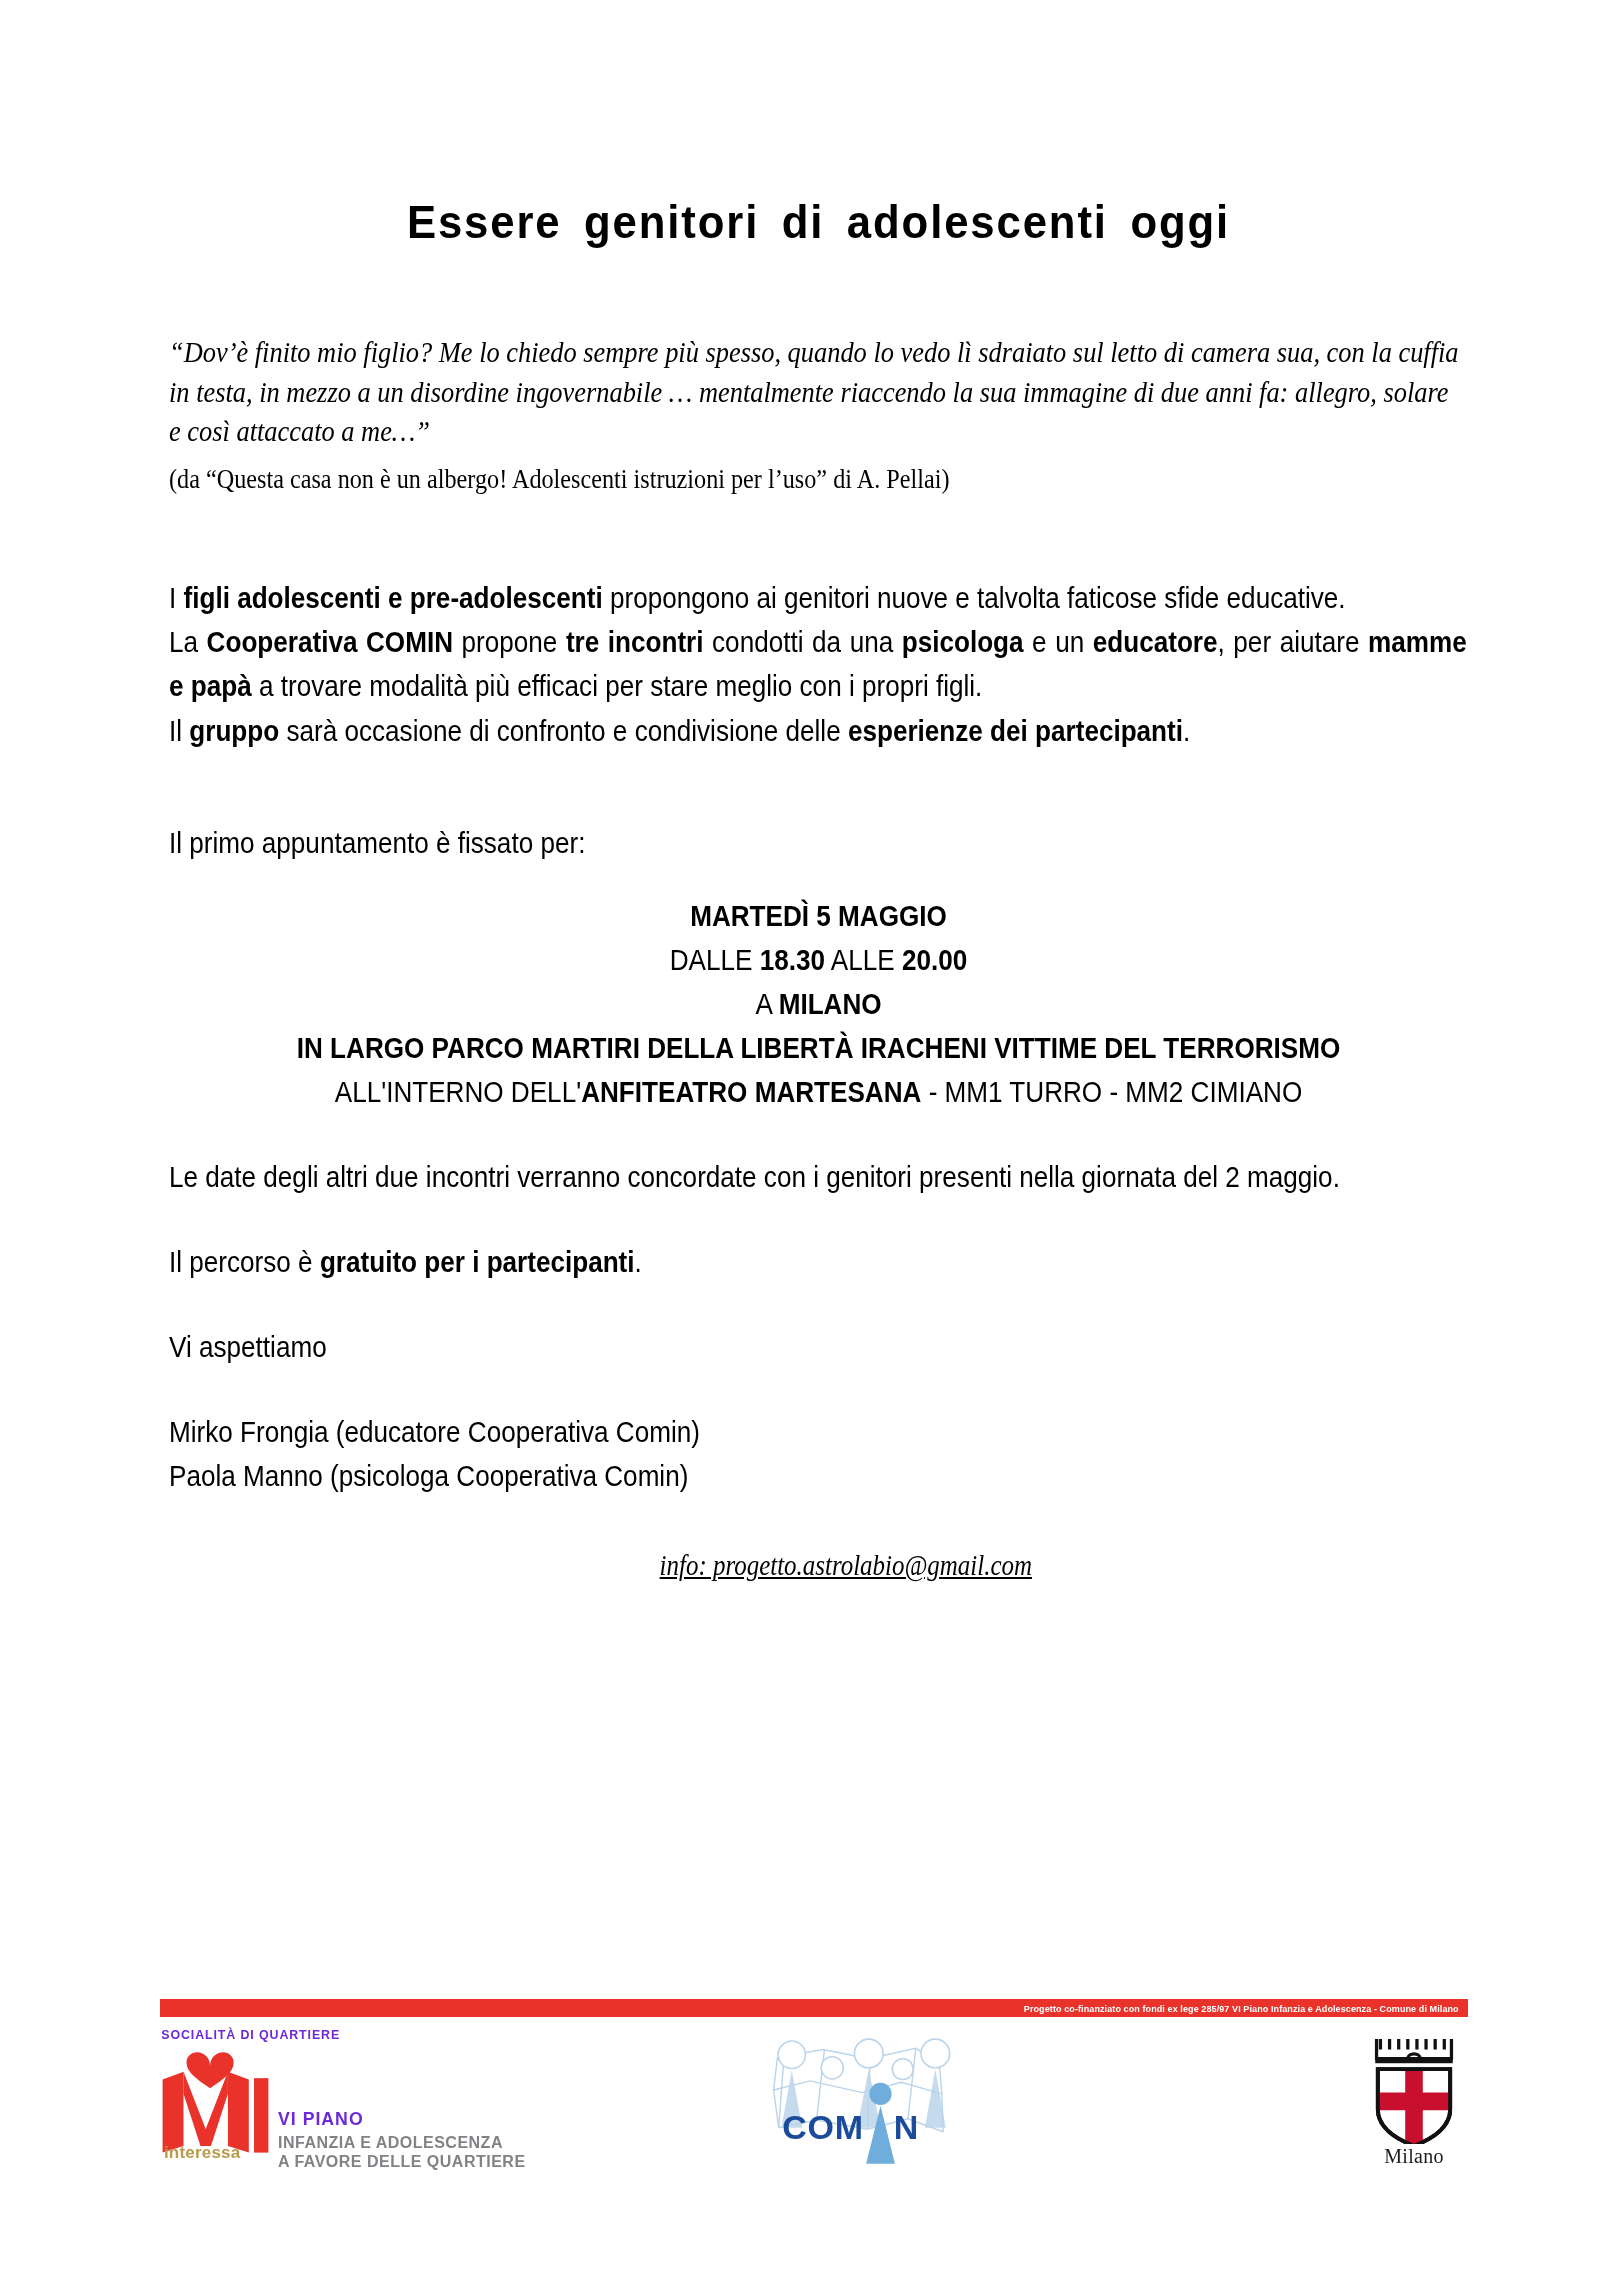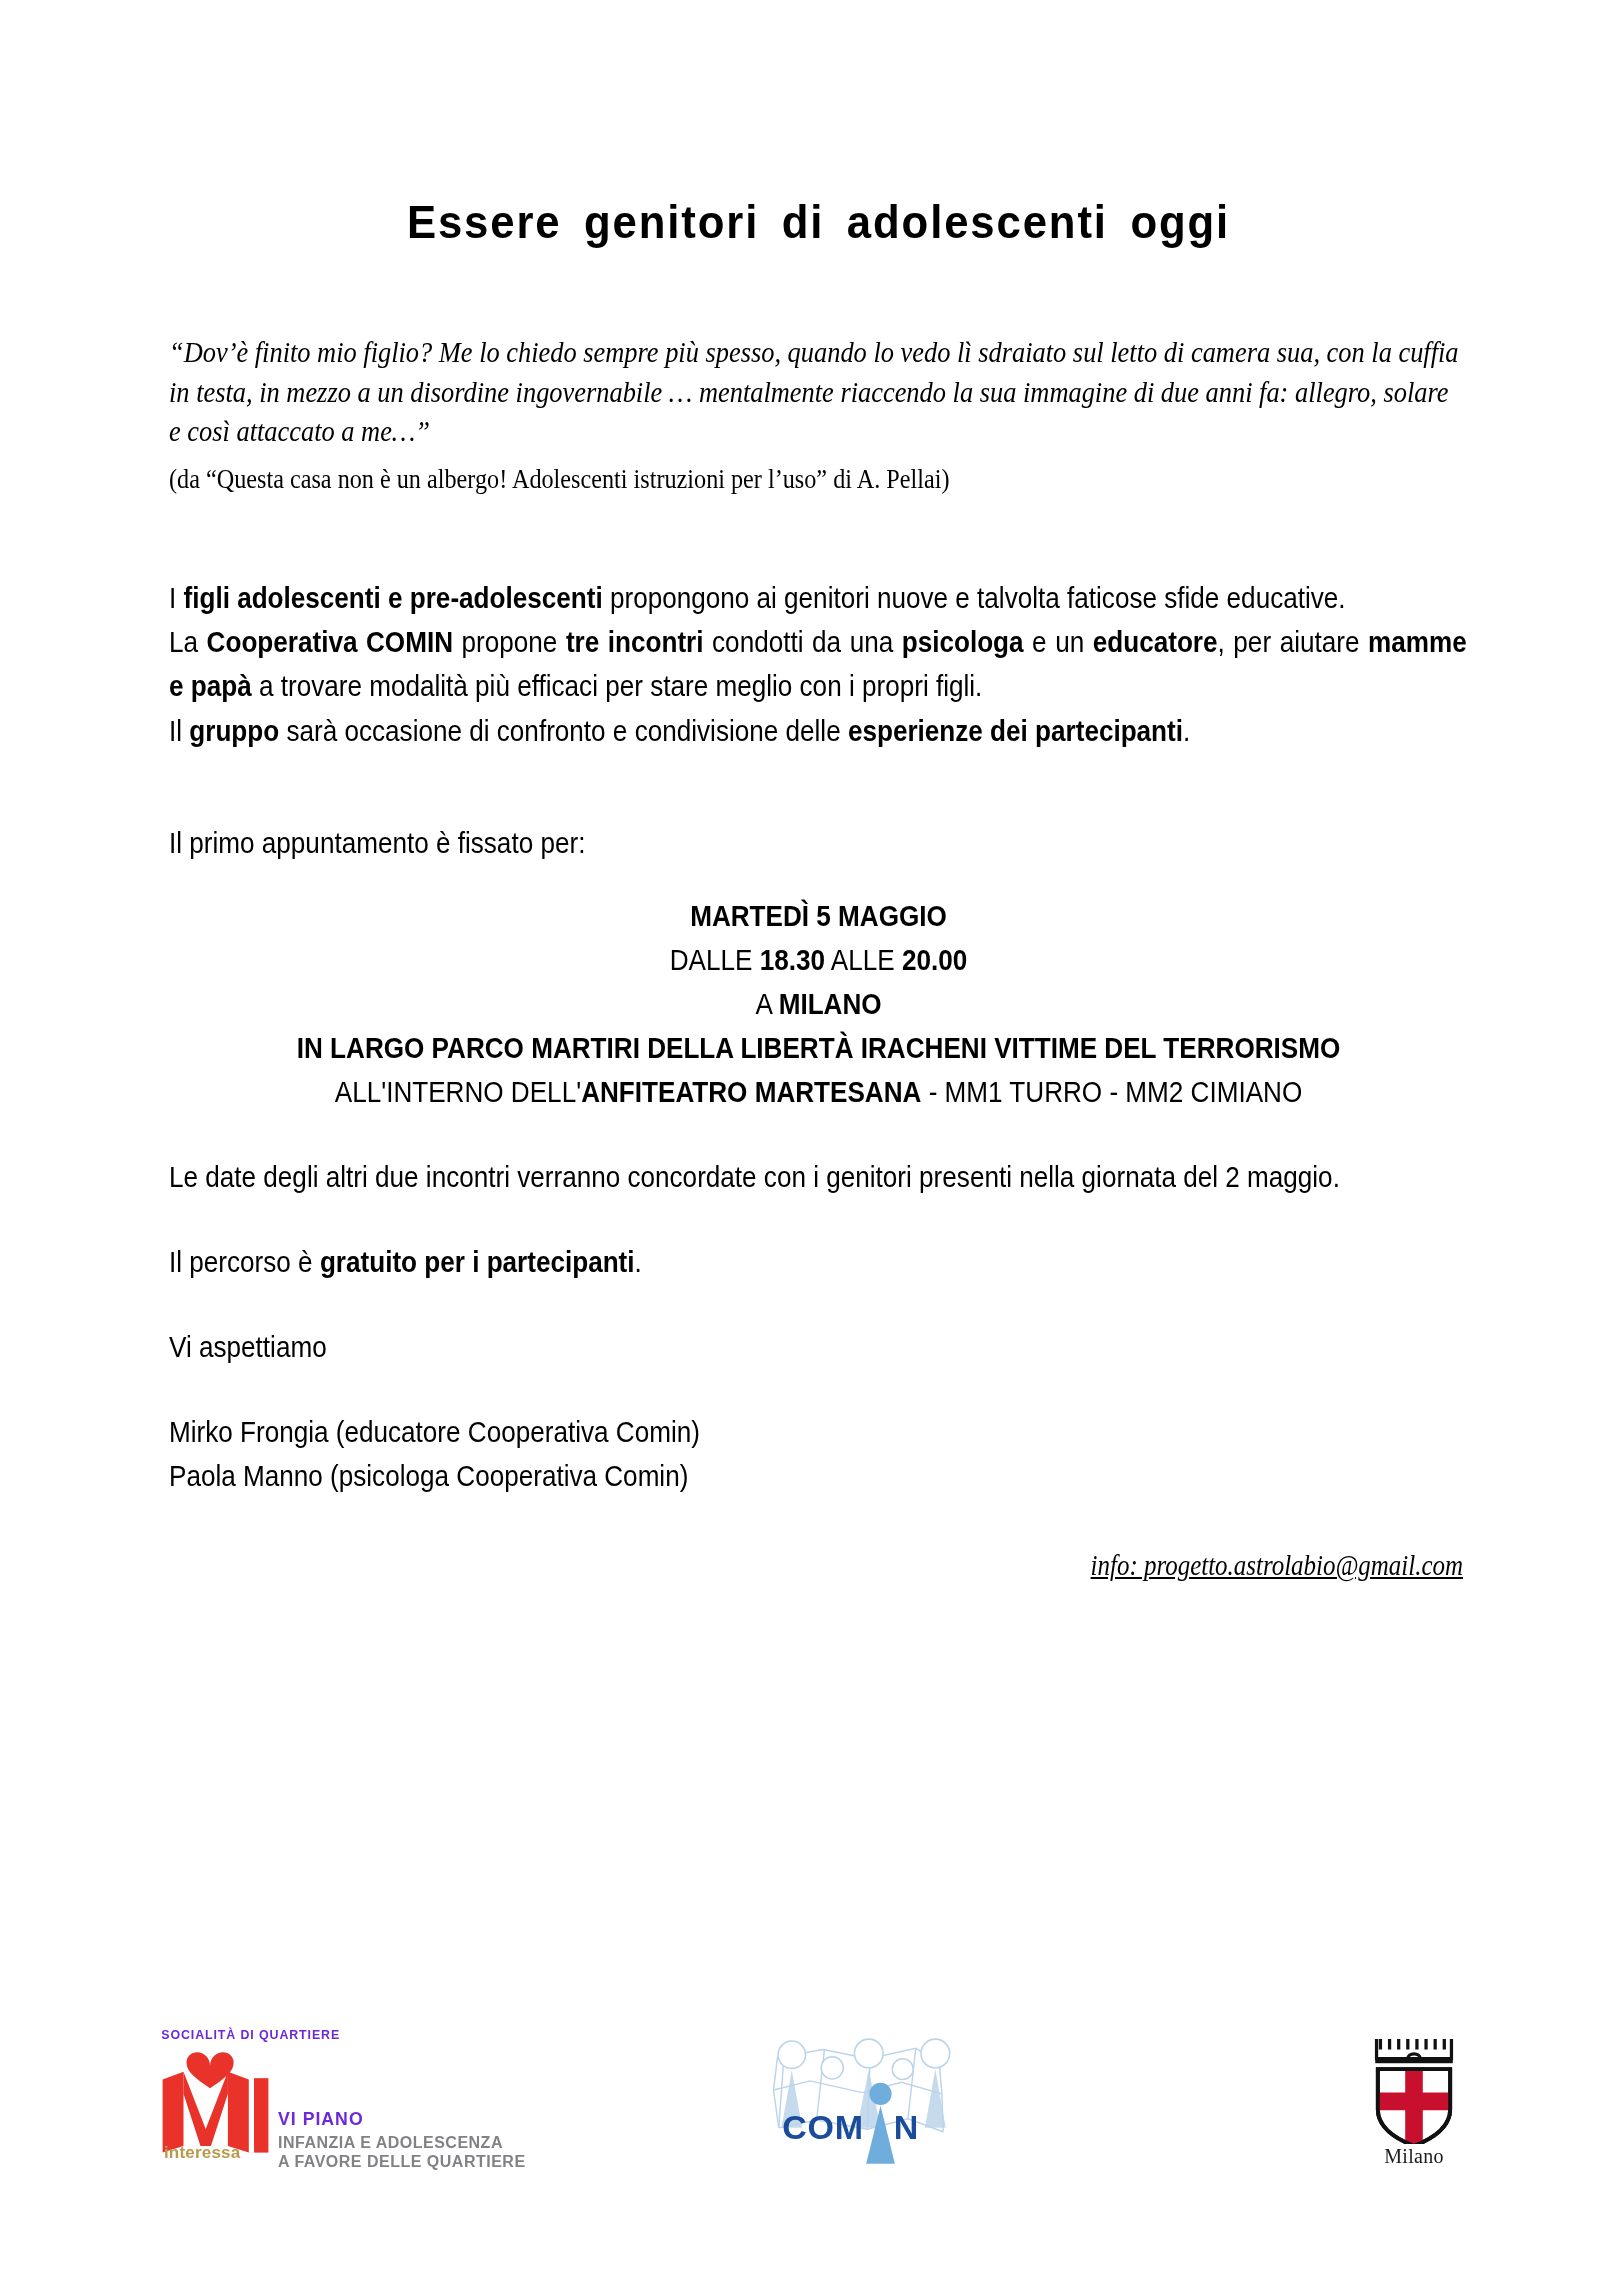--- a/index.html
+++ b/index.html
@@ -120,21 +120,21 @@
     font-size: 29px;
     line-height: 1.52;
     transform: scaleX(0.9);
     transform-origin: left top;
     width: 111%;
   }
   .plain-left p { margin: 0; }
 
   
   .email-row {
-    text-align: right;
+    text-align: center;
     padding-top: 51px;
     padding-right: 5.2px;
   }
   .email-link {
     font-family: "Liberation Serif", serif;
     font-style: italic;
     font-size: 29px;
     text-decoration: underline;
     color: #000000;
     display: inline-block;
@@ -326,20 +326,23 @@
     </div>
 
     <div class="email-row">
       <span class="email-link">info: progetto.astrolabio@gmail.com</span>
     </div>
 
   </div>
 
   <div class="footer">
 
+    <div class="red-bar">
+      <span class="red-bar-text">Progetto co-finanziato con fondi ex lege 285/97 VI Piano Infanzia e Adolescenza - Comune di Milano</span>
+    </div>
 
     <div class="logo-mi">
       <div class="mi-kicker">SOCIALITÀ DI QUARTIERE</div>
 
       <div class="mi-mark">
         <svg width="111" height="108" viewBox="0 0 170 165" xmlns="http://www.w3.org/2000/svg" aria-hidden="true">
 
           <path d="M85 58 C85 44 74 34 62 34 C51 34 43 42 43 52 C43 70 62 82 85 98 C108 82 127 70 127 52 C127 42 119 34 108 34 C96 34 85 44 85 58 Z" fill="#E8322A" transform="translate(-5,-28) scale(0.86) translate(10,6)"></path>
 
           <path d="M4 48 L36 36 L36 150 L4 160 Z" fill="#E8322A"></path>

